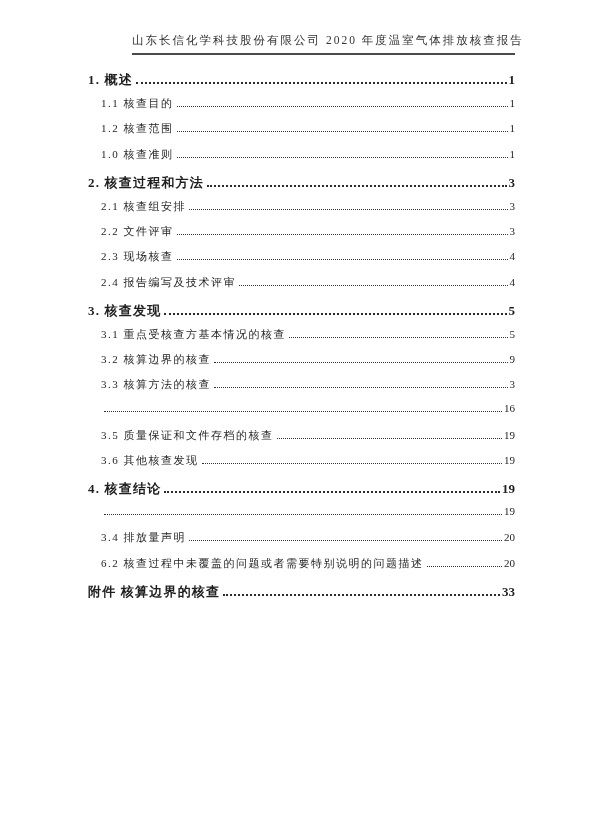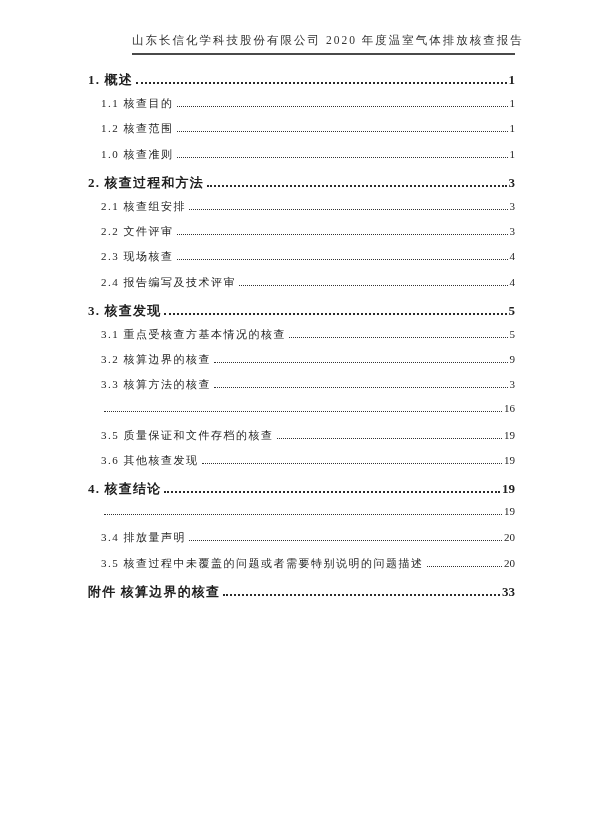--- a/index.html
+++ b/index.html
@@ -174,21 +174,21 @@
       <div class="toc-row l2">
     <span class="toc-leader"></span>
     <span class="toc-page">19</span>
   </div>
       <div class="toc-row l2">
     <span class="toc-label">3.4 排放量声明</span>
     <span class="toc-leader"></span>
     <span class="toc-page">20</span>
   </div>
       <div class="toc-row l2">
-    <span class="toc-label">3.5 核查过程中未覆盖的问题或者需要特别说明的问题描述</span>
+    <span class="toc-label">6.2 核查过程中未覆盖的问题或者需要特别说明的问题描述</span>
     <span class="toc-leader"></span>
     <span class="toc-page">20</span>
   </div>
       <div class="toc-row l1">
     <span class="toc-label">附件 核算边界的核查</span>
     <span class="toc-leader"></span>
     <span class="toc-page">33</span>
   </div>
     </div>
 

